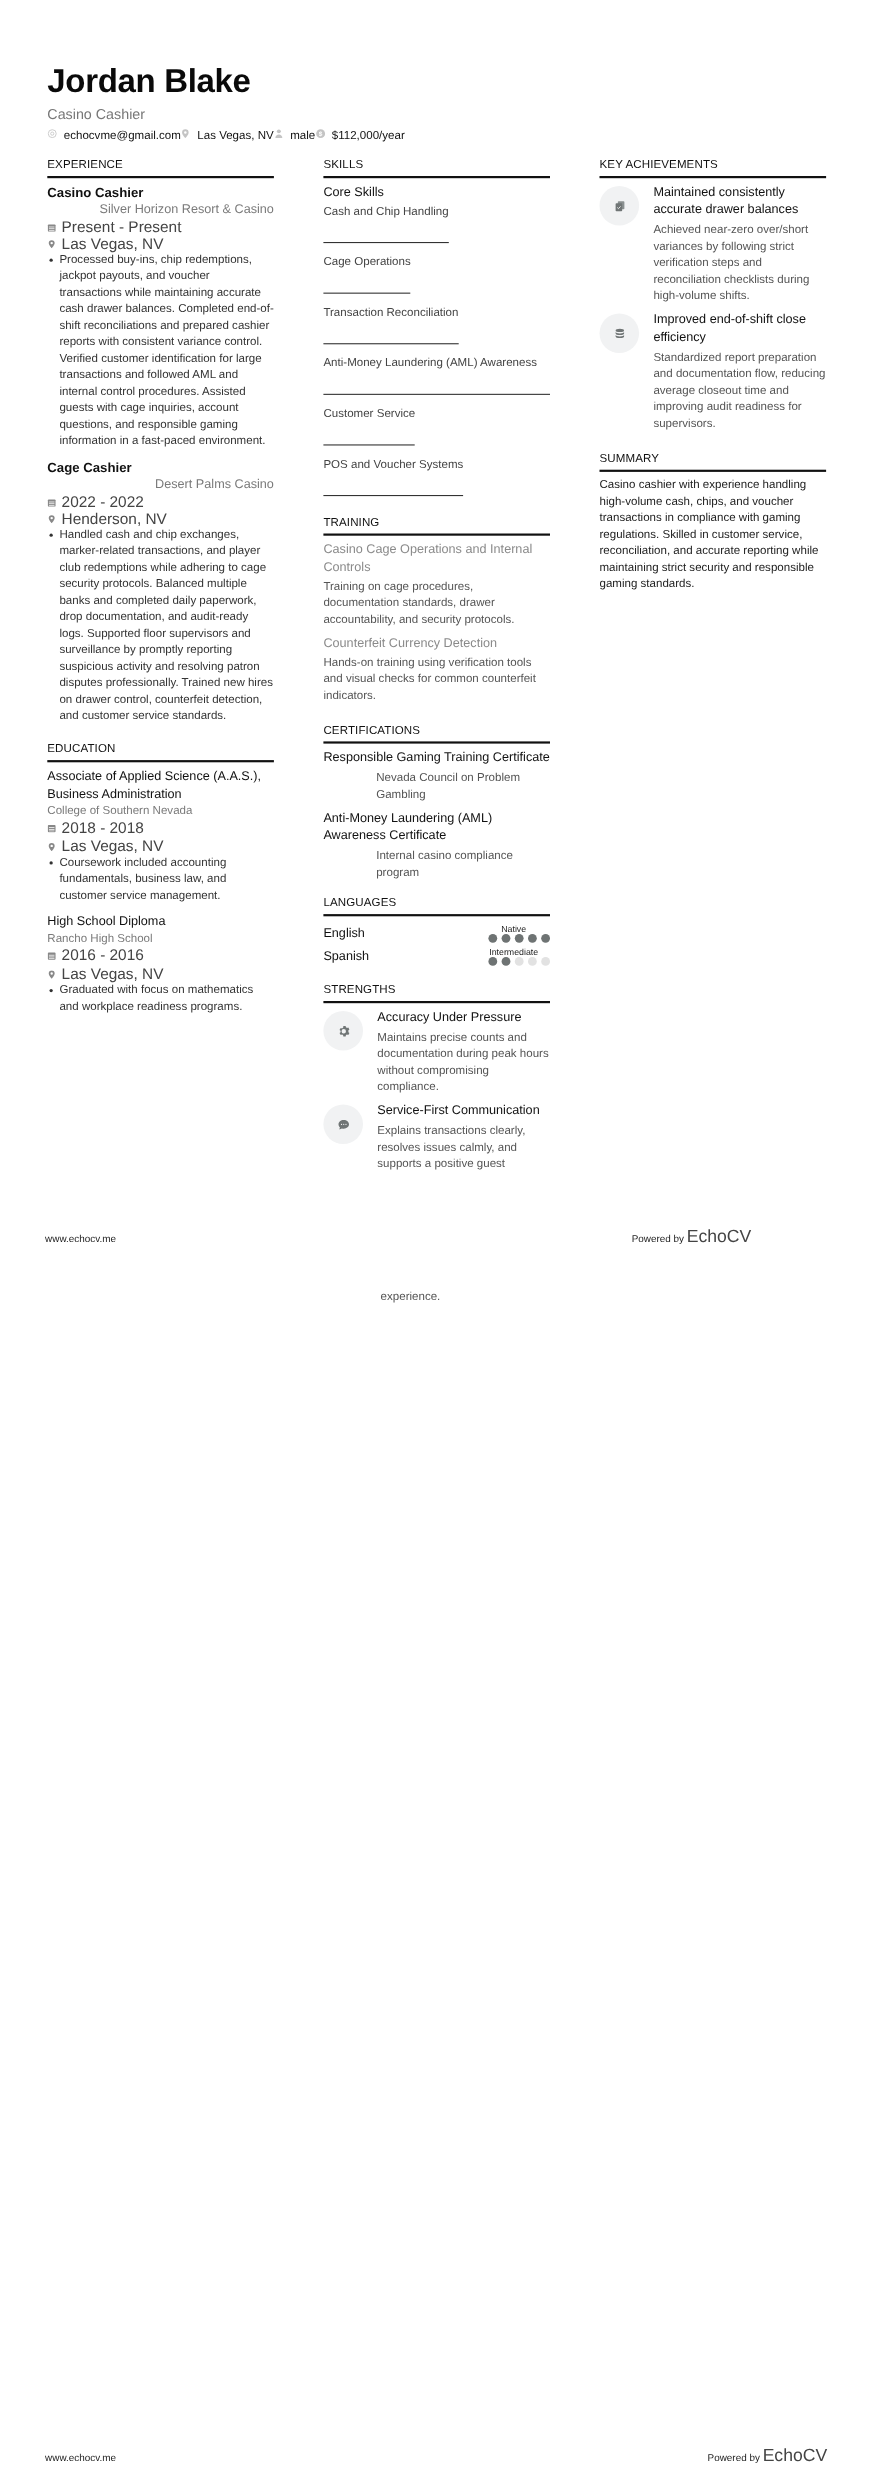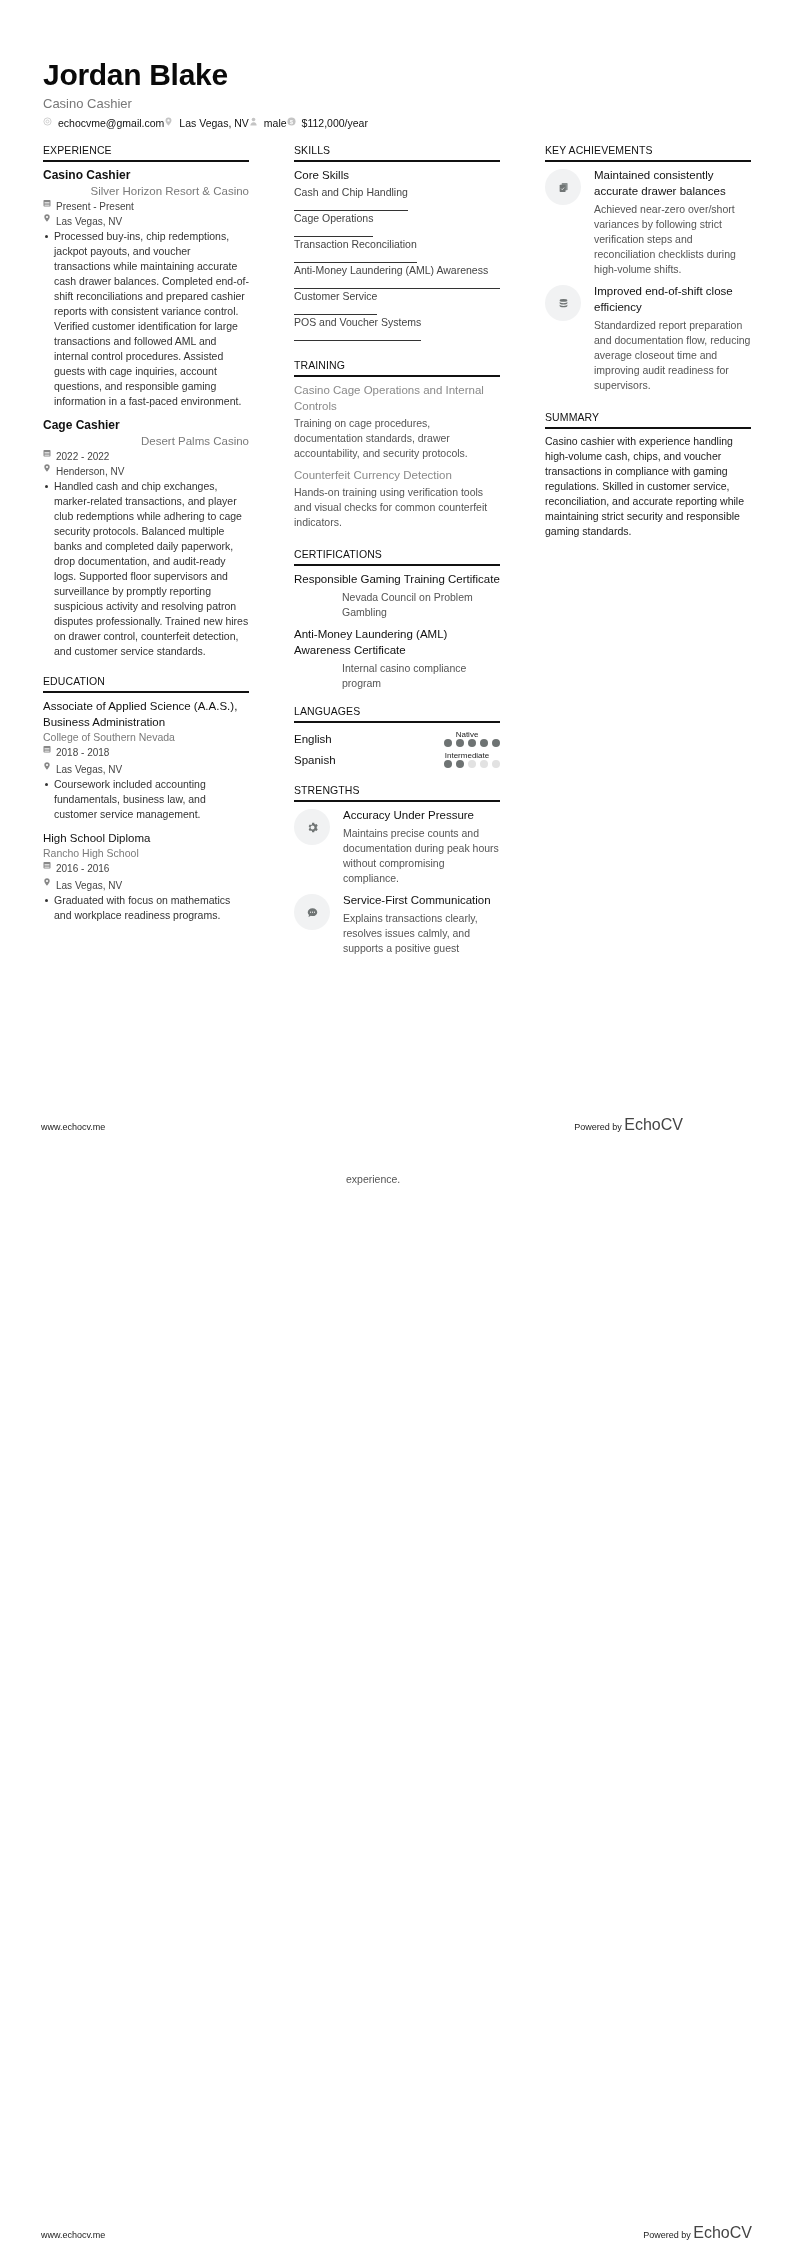--- a/index.html
+++ b/index.html
@@ -21,31 +21,31 @@
   .col1 { left: 43px; width: 206px; }
   .col2 { left: 294px; width: 206px; }
   .col3 { left: 545px; width: 206px; }
 
   .section { margin-bottom: 16px; }
   .sec-title { font-size: 10.5px; color: #111; letter-spacing: 0.1px; line-height: 13px; padding-bottom: 3px; border-bottom: 2.5px solid #111; margin-bottom: 5px; text-transform: uppercase; }
 
   .job { margin-bottom: 8px; }
   .job-title { font-size: 12px; font-weight: 700; color: #111; line-height: 16px; }
   .job-company { font-size: 11.5px; color: #7a7a7a; line-height: 16px; text-align: right; }
-  .meta { display: flex; align-items: flex-start; font-size: 10px; color: #444; line-height: 15px; }
+  .meta { display: flex; align-items: center; font-size: 14px; color: #444; line-height: 15px; }
   .meta svg { width: 8px; height: 8px; margin-right: 5px; fill: #888; }
   .bullets { list-style: none; }
   .bullets li { position: relative; padding-left: 11px; font-size: 10.5px; color: #333; line-height: 15px; }
   .bullets li::before { content: ""; position: absolute; left: 2px; top: 6px; width: 3px; height: 3px; border-radius: 50%; background: #333; }
 
   .edu-title { font-size: 11.5px; color: #111; line-height: 16px; }
   .edu-school { font-size: 10.5px; color: #7a7a7a; line-height: 15px; }
 
   .skill-group { font-size: 11.5px; color: #111; line-height: 16px; margin-bottom: 2px; }
-  .skill { font-size: 10.5px; color: #444; line-height: 15px; padding-bottom: 10px; margin-bottom: 0; border-bottom: 1px solid #333; display: table; }
+  .skill { font-size: 10.5px; color: #444; line-height: 15px; padding-bottom: 20px; margin-bottom: 10px; border-bottom: 1px solid #333; display: table; }
   .skill.wide { display: block; }
 
   .train-title { font-size: 11.5px; color: #8a8a8a; line-height: 16px; margin-bottom: 2px; }
   .train-desc { font-size: 10.5px; color: #555; line-height: 15px; margin-bottom: 6px; }
 
   .cert-title { font-size: 11.5px; color: #111; line-height: 16px; margin-bottom: 3px; }
   .cert-org { font-size: 10.5px; color: #555; line-height: 15px; margin-bottom: 6px; padding-left: 48px; }
 
   .lang-row { display: flex; align-items: center; justify-content: space-between; height: 21px; }
   .lang-name { font-size: 11.5px; color: #111; }

